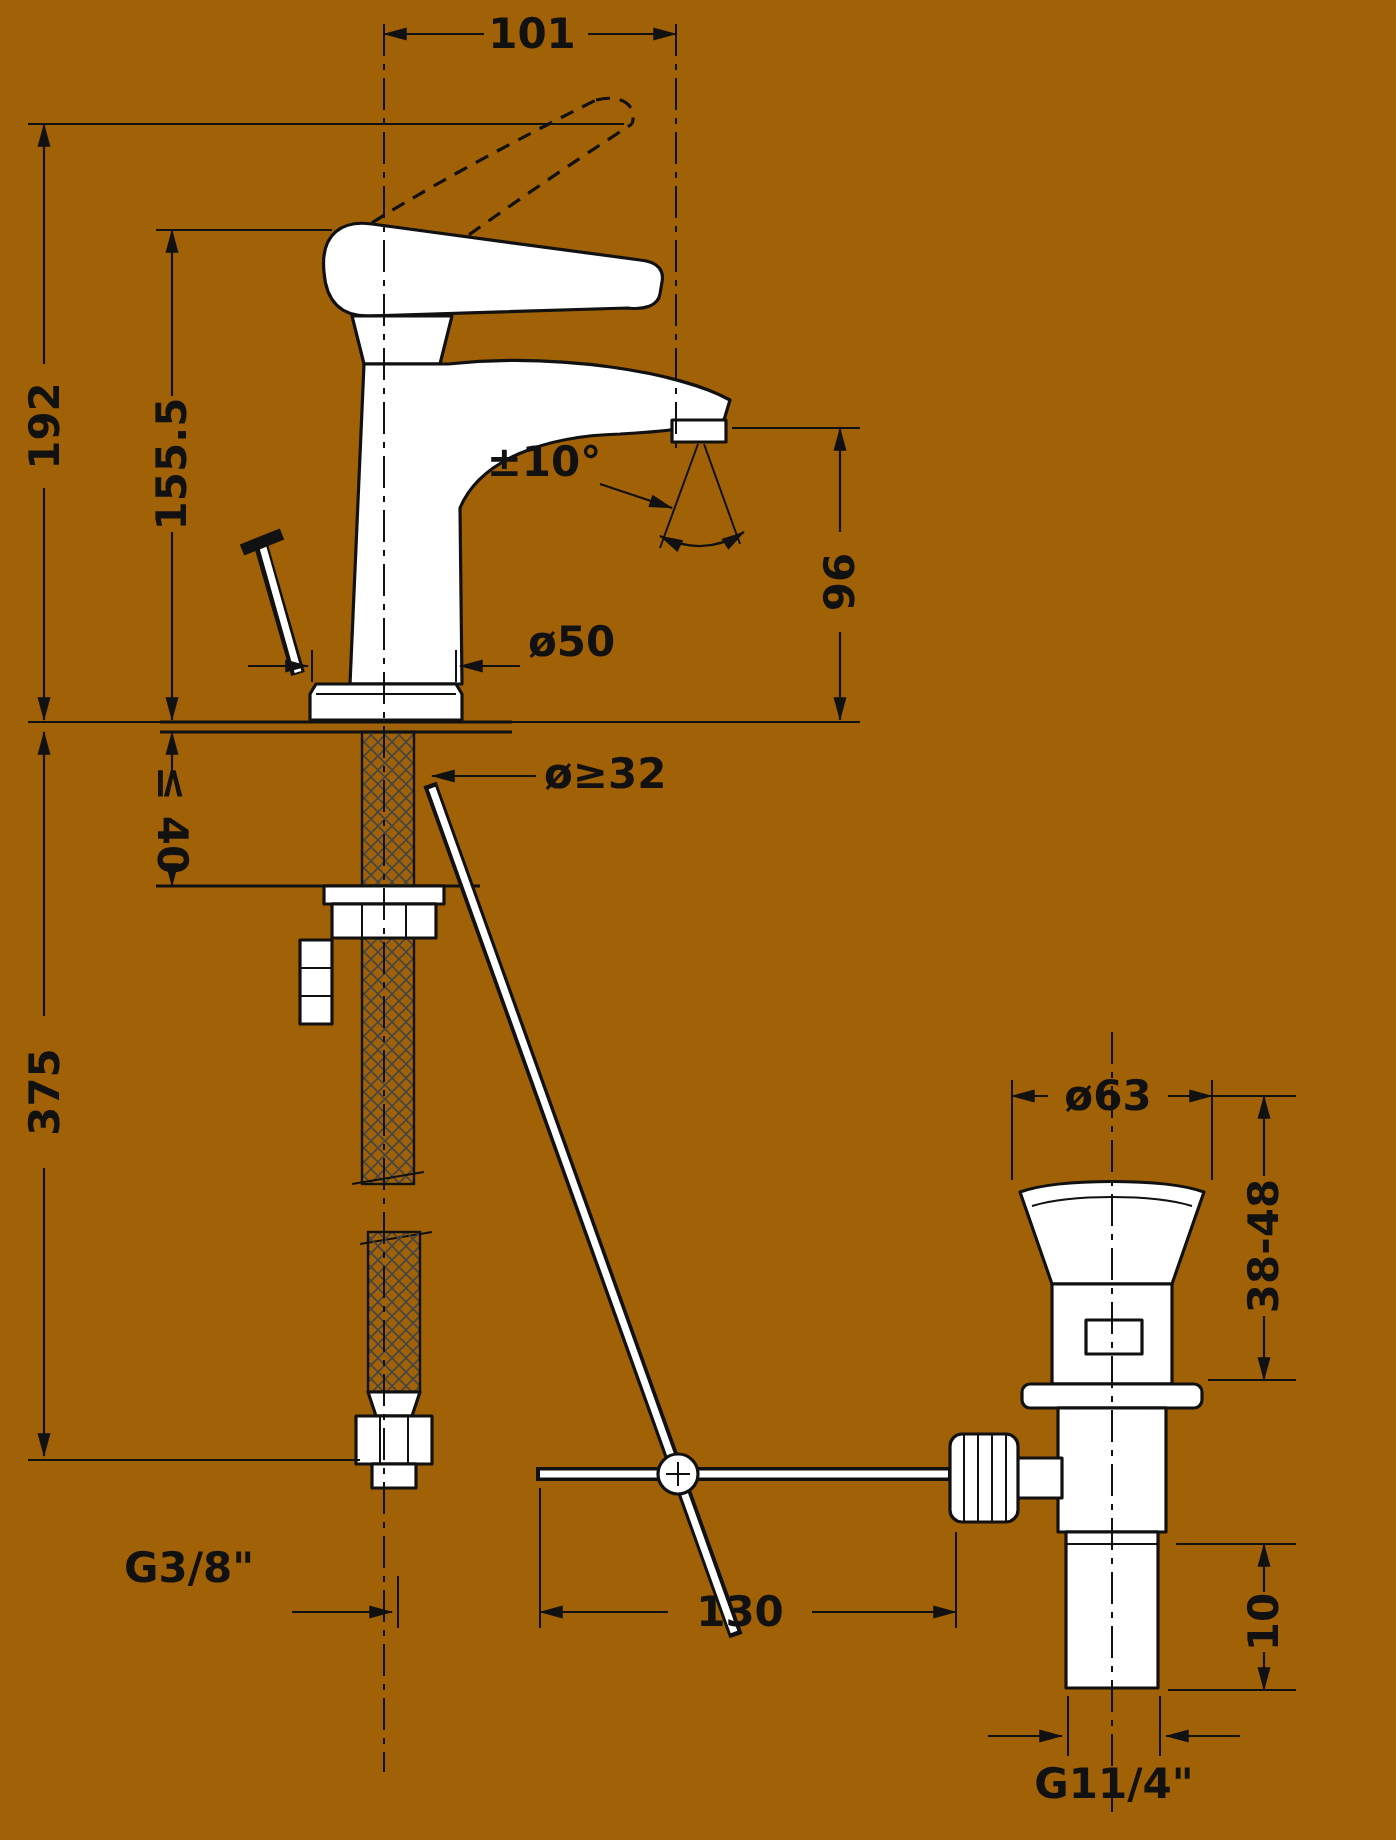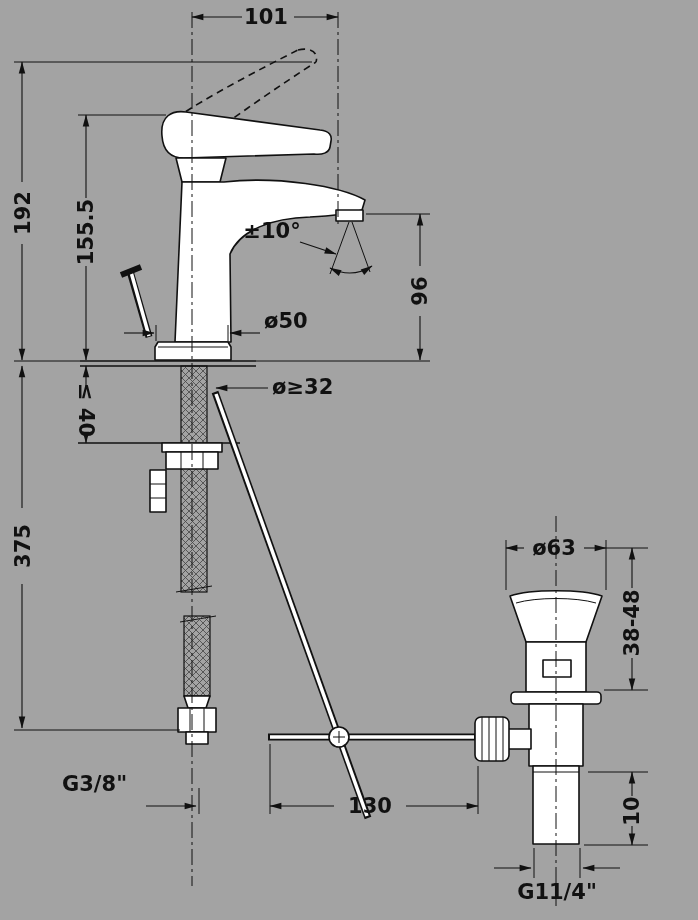--- a/index.html
+++ b/index.html
@@ -1,16 +1,16 @@
 <!DOCTYPE html>
 <html><head>
 <meta charset="utf-8">
 <style>
   html,body{margin:0;padding:0;background:#fff;}
-  .stage{width:698px;height:920px;background:#a3a3a3;position:relative;}
+  .stage{width:698px;height:920px;background:#a16207;position:relative;}
   svg{display:block;}
   .dim-text{font-family:"DejaVu Sans",sans-serif;font-weight:bold;font-size:21px;fill:#111;}
   .obj{fill:#fff;stroke:#111;stroke-width:1.6;stroke-linejoin:round;}
   .objline{fill:none;stroke:#111;stroke-width:1.6;stroke-linejoin:round;}
   .thin{fill:none;stroke:#111;stroke-width:1;}
   .dim{fill:none;stroke:#111;stroke-width:1.1;}
   .cl{fill:none;stroke:#111;stroke-width:1;stroke-dasharray:16 4 3 4;}
   .dash{fill:none;stroke:#111;stroke-width:1.6;stroke-dasharray:7 5;}
   .rodblack{fill:none;stroke:#111;stroke-width:7;}
   .rodwhite{fill:none;stroke:#fff;stroke-width:3.5;}

